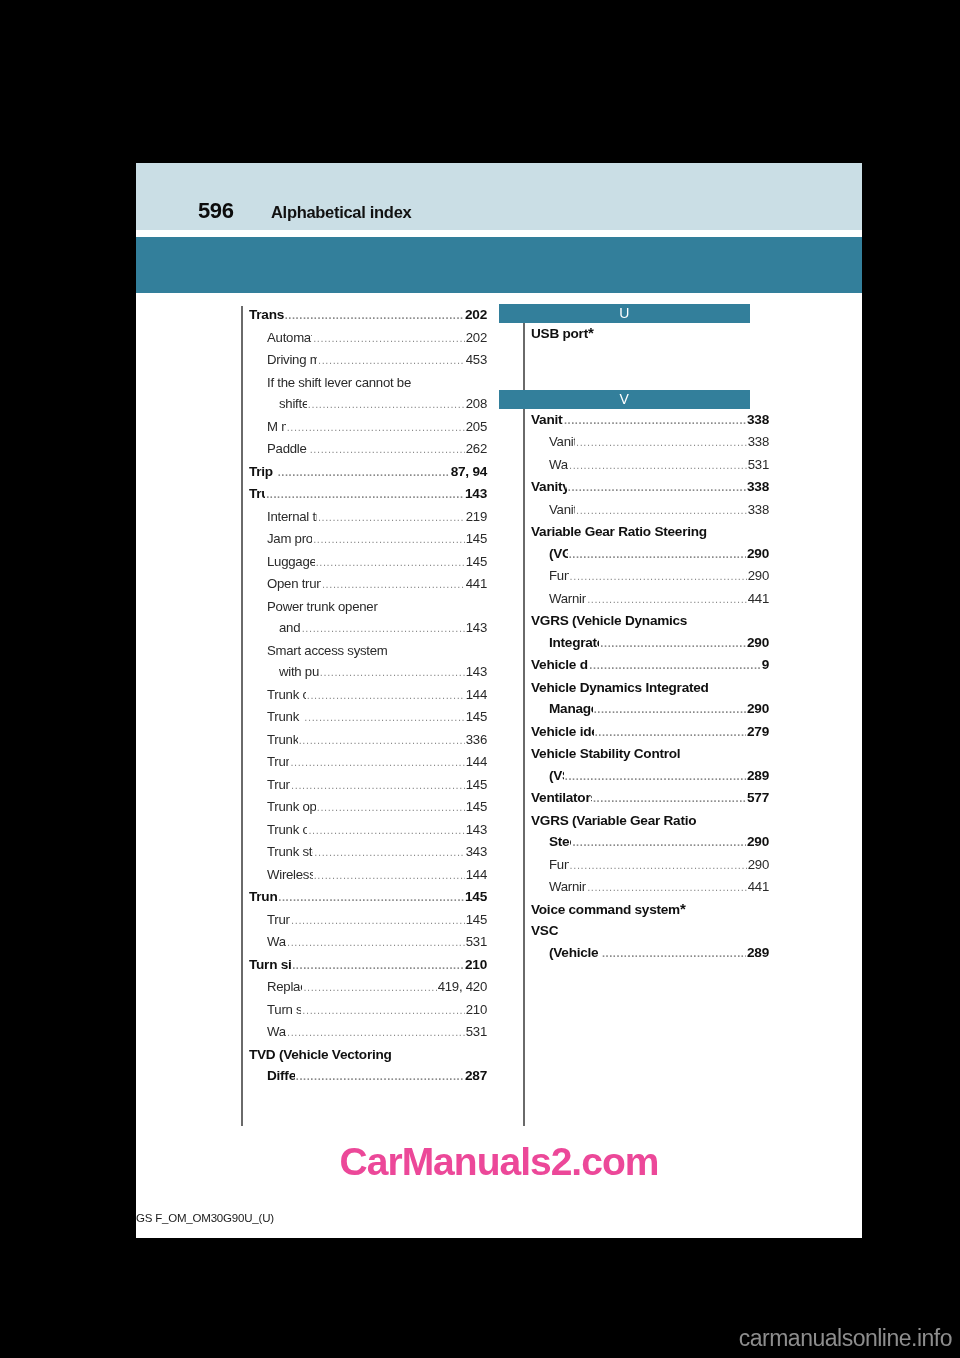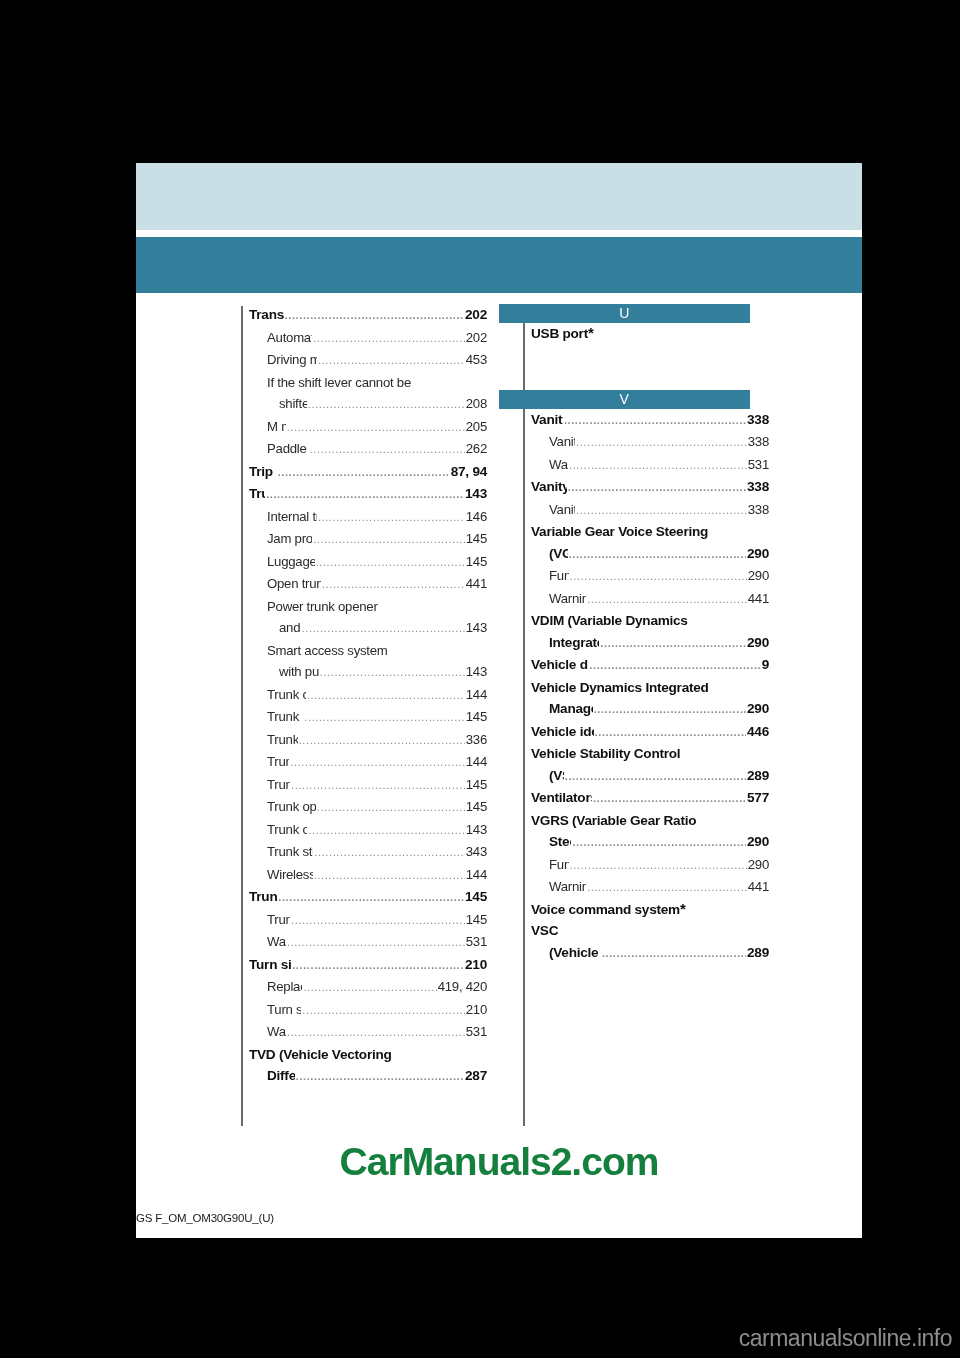--- a/index.html
+++ b/index.html
@@ -168,21 +168,21 @@
 
   
   #watermark-main {
     position: absolute;
     left: 136px;
     top: 1140px;
     width: 726px;
     text-align: center;
     font-size: 39px;
     font-weight: bold;
-    color: #15803d;
+    color: #ec4899;
     letter-spacing: -1px;
     pointer-events: none;
   }
   #watermark-corner {
     position: absolute;
     right: 8px;
     bottom: 6px;
     font-size: 23px;
     color: #8d8d8d;
     letter-spacing: -0.5px;
@@ -191,20 +191,24 @@
   }
 </style>
 </head>
 <body>
 
 <div id="page">
 
   <div class="hdr-band"></div>
   <div class="hdr-rule"></div>
 
+  <div class="hdr-text">
+    <div id="page-number">596</div>
+    <div id="page-title">Alphabetical index</div>
+  </div>
 
   <div id="index-body">
     <div class="col col-left">
       <div class="col-rule"></div>
       <div class="col-inner">
           <div class="entry lv0">
             <span class="lbl">Transmission</span>
             <span class="dots">........................................................................................................................</span>
             <span class="pg">202</span>
           </div>
@@ -242,21 +246,21 @@
             <span class="pg">87, 94</span>
           </div>
           <div class="entry lv0">
             <span class="lbl">Trunk</span>
             <span class="dots">........................................................................................................................</span>
             <span class="pg">143</span>
           </div>
           <div class="entry lv1">
             <span class="lbl">Internal trunk release lever</span>
             <span class="dots">........................................................................................................................</span>
-            <span class="pg">146</span>
+            <span class="pg">219</span>
           </div>
           <div class="entry lv1">
             <span class="lbl">Jam protection function</span>
             <span class="dots">........................................................................................................................</span>
             <span class="pg">145</span>
           </div>
           <div class="entry lv1">
             <span class="lbl">Luggage security system</span>
             <span class="dots">........................................................................................................................</span>
             <span class="pg">145</span>
@@ -401,39 +405,39 @@
             <span class="lbl">Vanity mirrors</span>
             <span class="dots">........................................................................................................................</span>
             <span class="pg">338</span>
           </div>
           <div class="entry lv1">
             <span class="lbl">Vanity lights</span>
             <span class="dots">........................................................................................................................</span>
             <span class="pg">338</span>
           </div>
           <div class="entry lv0 plain">
-            <span class="lbl">Variable Gear Voice Steering</span>
+            <span class="lbl">Variable Gear Ratio Steering</span>
           </div>
           <div class="entry lv0 cont">
             <span class="lbl">(VGRS)</span>
             <span class="dots">........................................................................................................................</span>
             <span class="pg">290</span>
           </div>
           <div class="entry lv1">
             <span class="lbl">Function</span>
             <span class="dots">........................................................................................................................</span>
             <span class="pg">290</span>
           </div>
           <div class="entry lv1">
             <span class="lbl">Warning message</span>
             <span class="dots">........................................................................................................................</span>
             <span class="pg">441</span>
           </div>
           <div class="entry lv0 plain">
-            <span class="lbl">VDIM (Variable Dynamics</span>
+            <span class="lbl">VGRS (Vehicle Dynamics</span>
           </div>
           <div class="entry lv0 cont">
             <span class="lbl">Integrated Management)</span>
             <span class="dots">........................................................................................................................</span>
             <span class="pg">290</span>
           </div>
           <div class="entry lv0">
             <span class="lbl">Vehicle data recordings</span>
             <span class="dots">........................................................................................................................</span>
             <span class="pg">9</span>
@@ -442,21 +446,21 @@
             <span class="lbl">Vehicle Dynamics Integrated</span>
           </div>
           <div class="entry lv0 cont">
             <span class="lbl">Management (VDIM)</span>
             <span class="dots">........................................................................................................................</span>
             <span class="pg">290</span>
           </div>
           <div class="entry lv0">
             <span class="lbl">Vehicle identification number</span>
             <span class="dots">........................................................................................................................</span>
-            <span class="pg">446</span>
+            <span class="pg">279</span>
           </div>
           <div class="entry lv0 plain">
             <span class="lbl">Vehicle Stability Control</span>
           </div>
           <div class="entry lv0 cont">
             <span class="lbl">(VSC)</span>
             <span class="dots">........................................................................................................................</span>
             <span class="pg">289</span>
           </div>
           <div class="entry lv0">

